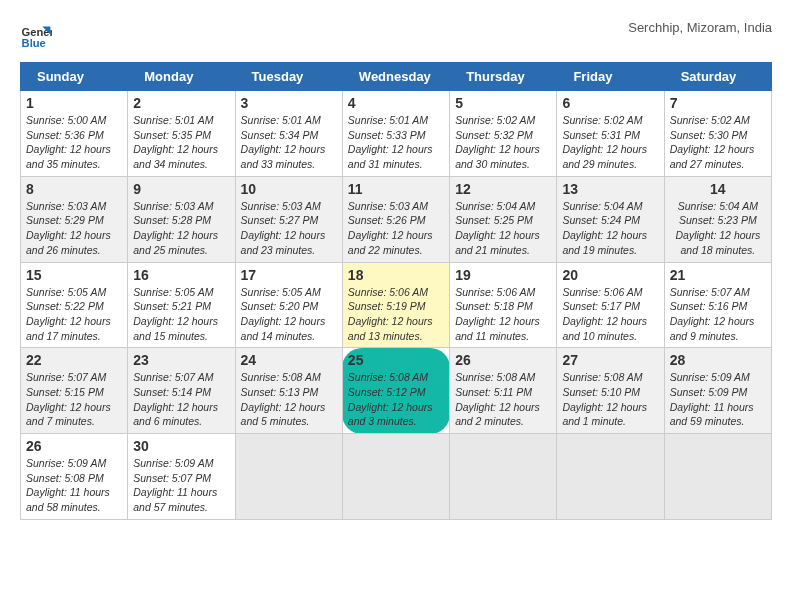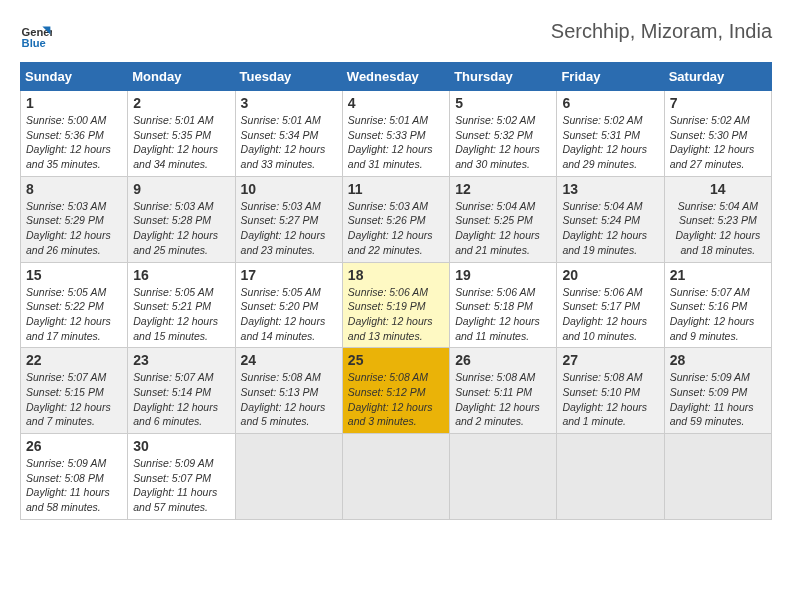--- a/index.html
+++ b/index.html
@@ -27,32 +27,32 @@
     }
     .title-block {
       text-align: right;
     }
     .month-title {
       font-size: 36px;
       font-weight: bold;
       color: #333;
     }
     .location {
-      font-size: 20px;
+      font-size: 13px;
       color: #555;
     }
     .calendar {
       width: 100%;
       border-collapse: collapse;
       font-size: 11px;
     }
     .calendar th {
       background: #2b6cb0;
       color: #fff;
-      padding: 6px 4px;
+      padding: 6px 16px;
       text-align: left;
       font-size: 13px;
       font-weight: bold;
       border: 1px solid #2b6cb0;
     }
     .calendar td {
       vertical-align: top;
       border: 1px solid #ccc;
       padding: 4px 5px;
       width: 14.28%;
@@ -207,21 +207,21 @@
 <div class="day-info">Sunrise: 5:07 AM<br>Sunset: 5:15 PM<br>Daylight: 12 hours and 7 minutes.</div>
         </td>
         <td style="background: rgb(240, 240, 240);">
           <span class="day-num">23</span>
 <div class="day-info">Sunrise: 5:07 AM<br>Sunset: 5:14 PM<br>Daylight: 12 hours and 6 minutes.</div>
         </td>
         <td style="background: rgb(240, 240, 240);">
           <span class="day-num">24</span>
 <div class="day-info">Sunrise: 5:08 AM<br>Sunset: 5:13 PM<br>Daylight: 12 hours and 5 minutes.</div>
         </td>
-        <td style="background: #eab308;">
+        <td style="background: #14b8a6; border-radius: 20px;">
           <span class="day-num">25</span>
 <div class="day-info">Sunrise: 5:08 AM<br>Sunset: 5:12 PM<br>Daylight: 12 hours and 3 minutes.</div>
         </td>
         <td style="background: rgb(240, 240, 240);">
           <span class="day-num">26</span>
 <div class="day-info">Sunrise: 5:08 AM<br>Sunset: 5:11 PM<br>Daylight: 12 hours and 2 minutes.</div>
         </td>
         <td style="background: rgb(240, 240, 240);">
           <span class="day-num">27</span>
 <div class="day-info">Sunrise: 5:08 AM<br>Sunset: 5:10 PM<br>Daylight: 12 hours and 1 minute.</div>

